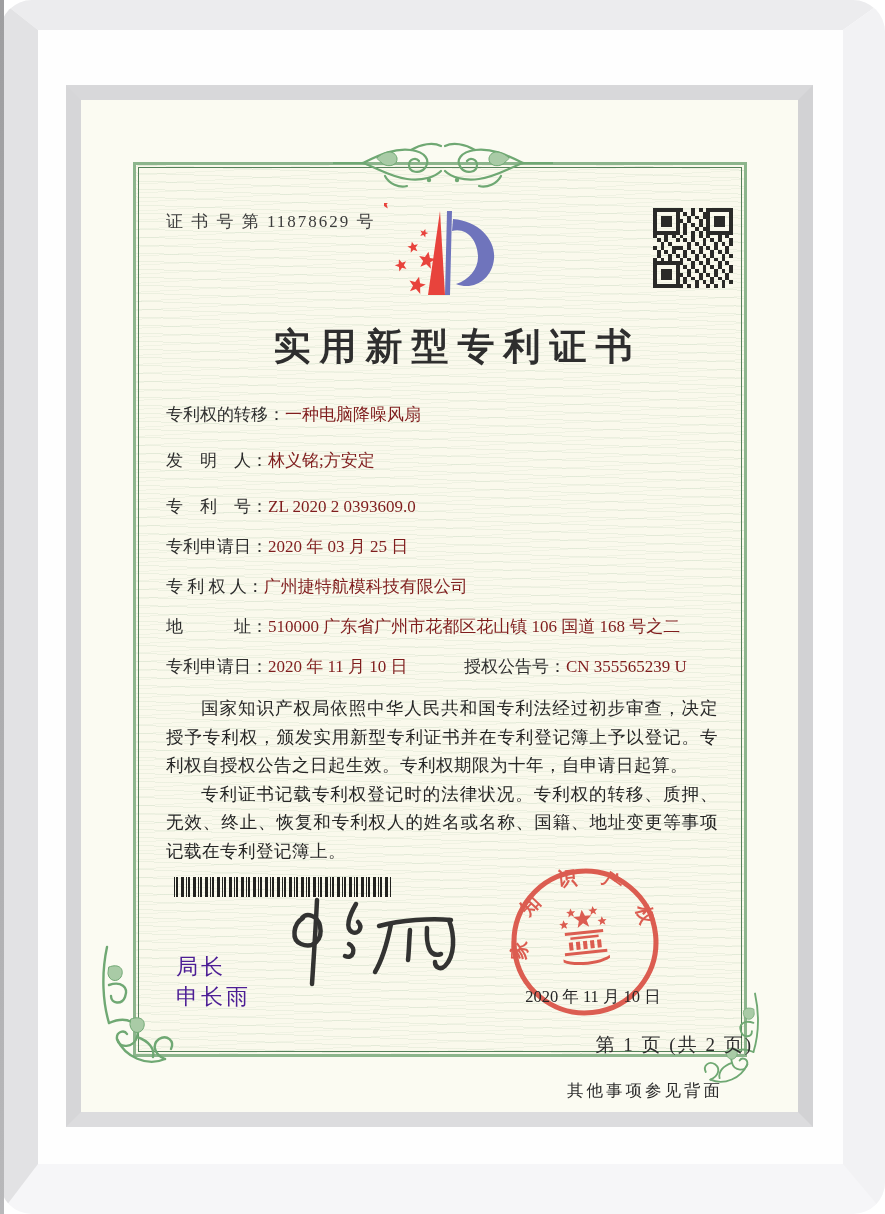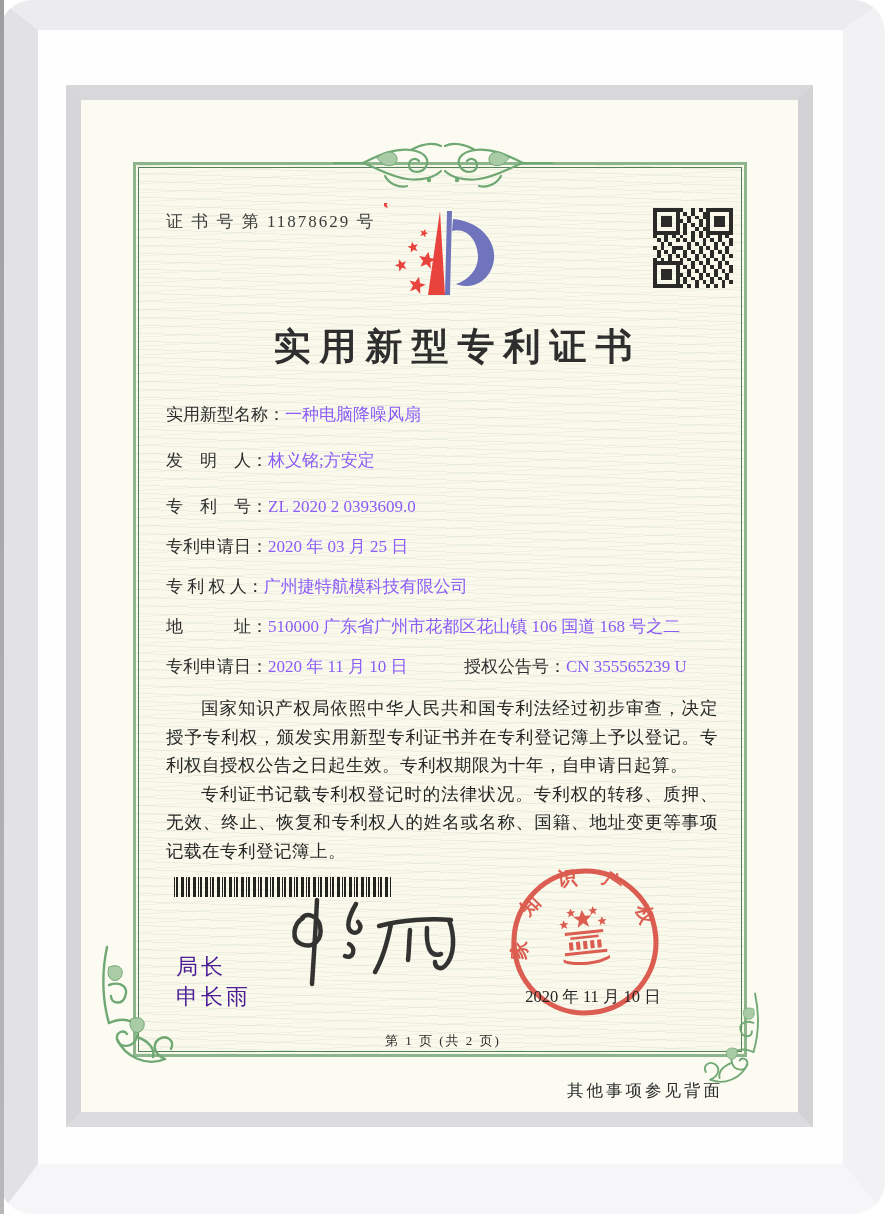--- a/index.html
+++ b/index.html
@@ -25,33 +25,33 @@
   .flourish{position:absolute;pointer-events:none;}
 
   .cert-number{left:85px;top:110px;font-size:17px;letter-spacing:2px;color:#3c3c3c;}
   .title{left:52px;top:222px;width:620px;text-align:center;font-size:37px;font-weight:600;
     letter-spacing:9px;color:#2e2e2e;padding-left:29px;}
 
   .fields{left:85px;top:302px;width:560px;font-size:17px;line-height:26px;}
   .field-row{margin-bottom:14px;white-space:nowrap;}
   .field-row.gap-lg{margin-bottom:20px;}
   .field-label{color:#2d2d2d;}
-  .field-value{color:#8b5cf6;}
+  .field-value{color:#7f1d1d;}
   .grant-number{margin-left:52px;}
 
   .paragraphs{left:85px;top:594px;width:552px;font-size:17.5px;line-height:28.5px;color:#262626;
     text-align:justify;letter-spacing:0.5px;}
   .paragraphs p{margin:0;text-indent:2em;}
 
   .barcode{left:93px;top:777px;width:220px;height:20px;}
   .director{left:95px;top:852px;font-size:22px;line-height:30px;color:#4c1d95;letter-spacing:3px;}
   .signature{left:198px;top:792px;width:210px;height:100px;}
   .seal{left:428px;top:766px;width:152px;height:152px;opacity:0.88;transform:rotate(-6deg);}
   .seal-date{left:432px;top:886px;width:160px;text-align:center;font-size:16.5px;color:#262626;z-index:3;}
-  .page-footer{left:52px;top:932px;width:620px;text-align:center;font-size:13px;color:#2d2d2d;letter-spacing:2px;}
+  .page-footer{left:52px;top:932px;width:620px;text-align:right;font-size:19px;color:#2d2d2d;letter-spacing:2px;}
   .back-note{left:22px;top:980px;width:620px;text-align:right;font-size:16.5px;color:#2a2a2a;letter-spacing:3px;}
 
   .qr{left:572px;top:108px;width:80px;height:80px;}
   .logo{left:303px;top:103px;width:118px;height:108px;}
 </style>
 </head>
 <body>
 
 <div class="photo">
   <div class="frame-bevel">
@@ -342,21 +342,21 @@
               <rect x="20" y="12" width="1" height="1" fill="#2a2a28"></rect>
               <rect x="20" y="15" width="1" height="1" fill="#2a2a28"></rect>
               <rect x="20" y="16" width="1" height="1" fill="#2a2a28"></rect>
               <rect x="20" y="19" width="1" height="1" fill="#2a2a28"></rect>
             </svg>
 
           <div class="abs title">实用新型专利证书</div>
 
           <div class="abs fields">
             <div class="field-row gap-lg">
-              <span class="field-label">实用新型名称：</span><span class="field-value">一种电脑降噪风扇</span>
+              <span class="field-label">专利权的转移：</span><span class="field-value">一种电脑降噪风扇</span>
             </div>
             <div class="field-row gap-lg">
               <span class="field-label">发　明　人：</span><span class="field-value">林义铭;方安定</span>
             </div>
             <div class="field-row">
               <span class="field-label">专　利　号：</span><span class="field-value">ZL 2020 2 0393609.0</span>
             </div>
             <div class="field-row">
               <span class="field-label">专利申请日：</span><span class="field-value">2020 年 03 月 25 日</span>
             </div>

